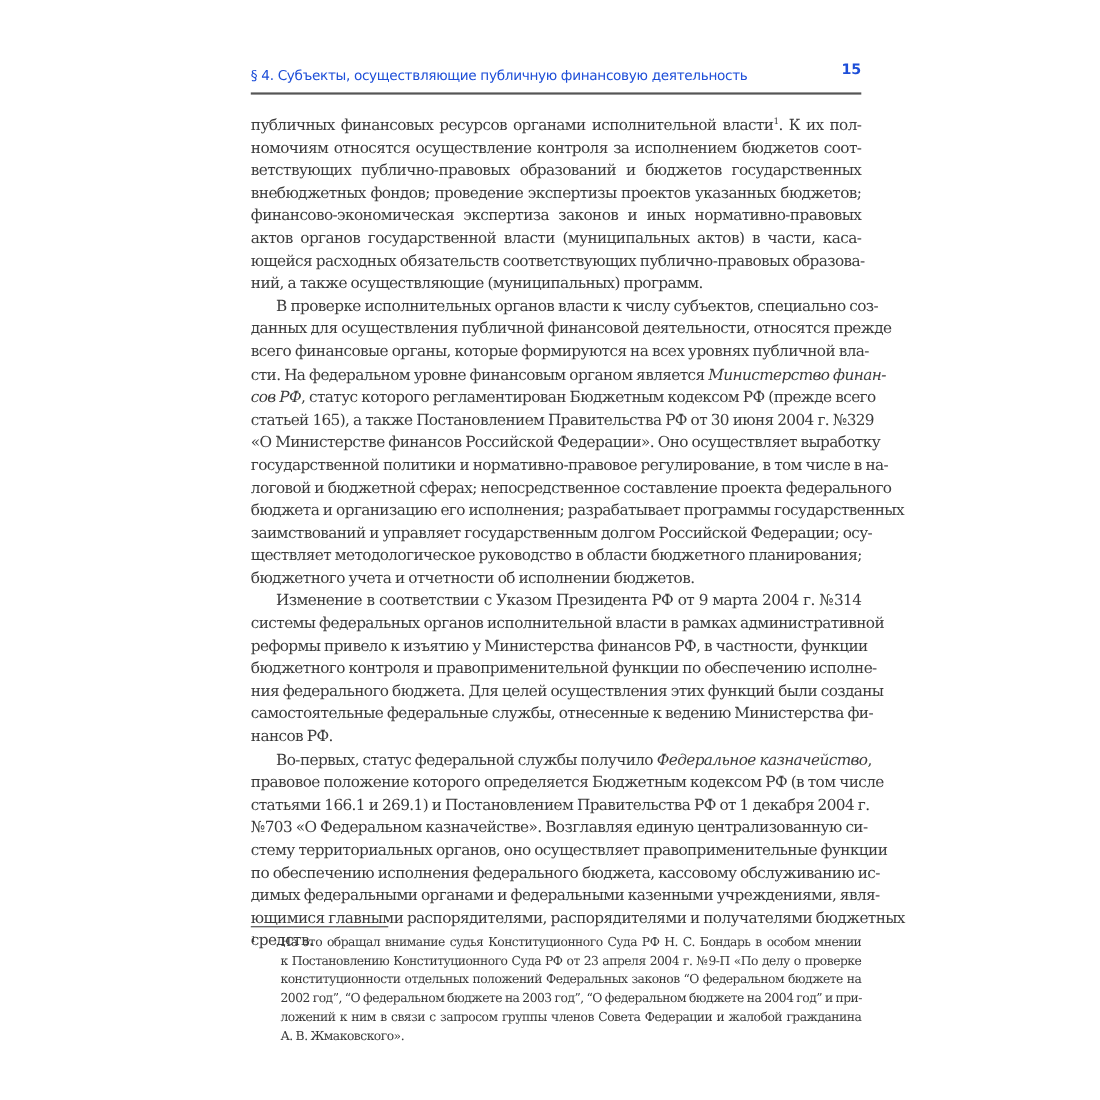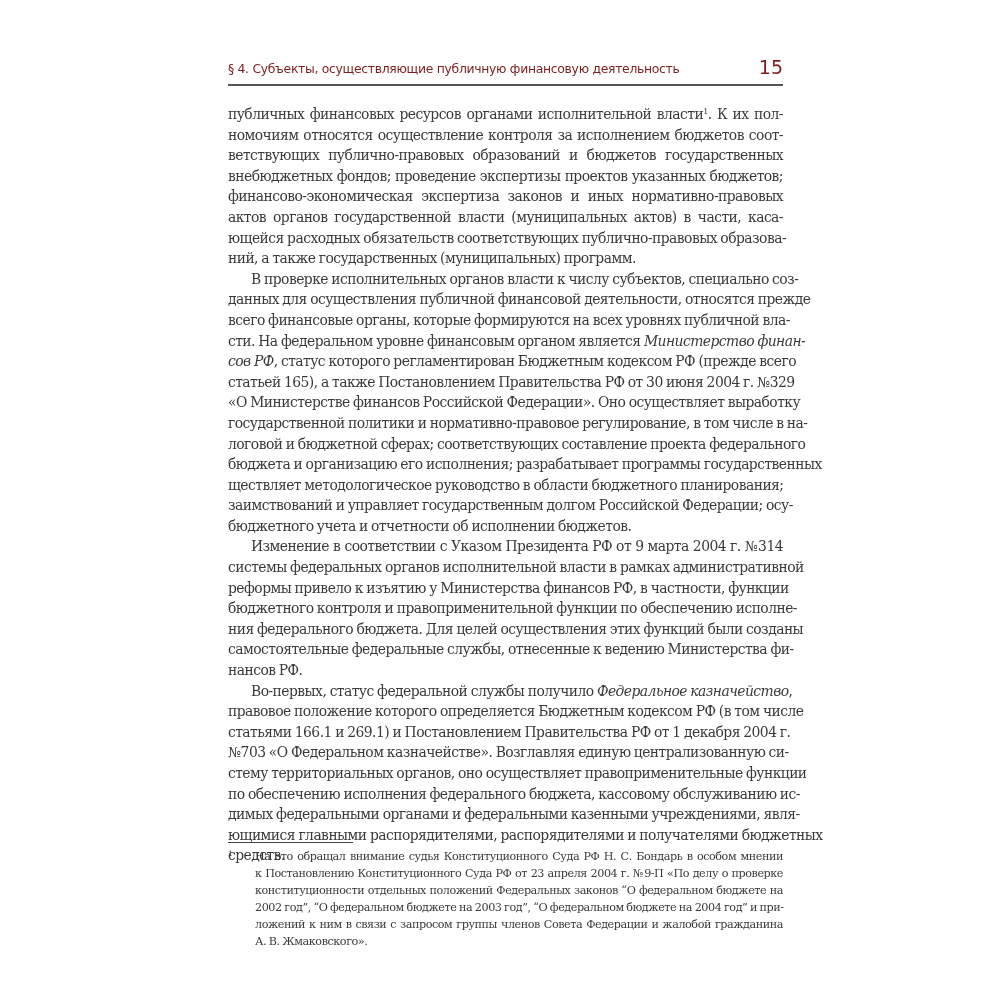--- a/index.html
+++ b/index.html
@@ -1,23 +1,23 @@
 <!DOCTYPE html>
 <html><head>
   <meta charset="utf-8">
   <style>
     html, body { margin: 0; padding: 0; background: #ffffff; }
     body { width: 1000px; height: 1000px; position: relative; overflow: hidden; }
     .page { position: absolute; left: 228px; top: 0; width: 555px; }
     .running-head {
       position: absolute; top: 58px; left: 0; width: 555px; height: 22px;
-      font-family: "DejaVu Sans", sans-serif; color: #7f1d1d;
+      font-family: "DejaVu Sans", sans-serif; color: #1d4ed8;
     }
     .running-title { position: absolute; left: 0; top: 3px; font-size: 12.4px; letter-spacing: -0.3px; }
-    .page-number { position: absolute; right: 0; top: -2px; font-size: 19px; font-weight: normal; }
+    .page-number { position: absolute; right: 0; top: -2px; font-size: 13px; font-weight: bold; }
     .head-rule { position: absolute; top: 84px; left: 0; width: 555px; height: 0; border-top: 2px solid #555; }
     .body-text {
       position: absolute; top: 104px; left: 0; width: 555px;
       font-family: "DejaVu Serif", serif; font-size: 13.9px; line-height: 20.6px; color: #3a3a3a;
       text-align: justify; letter-spacing: -0.55px; word-spacing: -0.5px;
       hyphens: manual;
     }
     .body-text p { margin: 0; text-indent: 0; }
     .body-text .line { display: block; text-align: justify; text-align-last: justify; white-space: nowrap; }
     .body-text .line.last { text-align-last: left; }
@@ -46,35 +46,35 @@
 
   <div class="body-text" id="body-text">
       <p>
         <span class="line">публичных финансовых ресурсов органами исполнительной власти<sup>1</sup>. К их пол-</span>
         <span class="line">номочиям относятся осуществление контроля за исполнением бюджетов соот-</span>
         <span class="line">ветствующих публично-правовых образований и бюджетов государственных</span>
         <span class="line">внебюджетных фондов; проведение экспертизы проектов указанных бюджетов;</span>
         <span class="line">финансово-экономическая экспертиза законов и иных нормативно-правовых</span>
         <span class="line">актов органов государственной власти (муниципальных актов) в части, каса-</span>
         <span class="line">ющейся расходных обязательств соответствующих публично-правовых образова-</span>
-        <span class="line last">ний, а также государственных (муниципальных) программ.</span>
+        <span class="line last">ний, а также осуществляющие (муниципальных) программ.</span>
       </p>
       <p>
         <span class="line" style="text-indent: 23px;">В проверке исполнительных органов власти к числу субъектов, специально соз-</span>
         <span class="line">данных для осуществления публичной финансовой деятельности, относятся прежде</span>
         <span class="line">всего финансовые органы, которые формируются на всех уровнях публичной вла-</span>
         <span class="line">сти. На федеральном уровне финансовым органом является <i>Министерство финан-</i></span>
         <span class="line"><i>сов РФ</i>, статус которого регламентирован Бюджетным кодексом РФ (прежде всего</span>
         <span class="line">статьей 165), а также Постановлением Правительства РФ от 30 июня 2004 г. №329</span>
         <span class="line">«О Министерстве финансов Российской Федерации». Оно осуществляет выработку</span>
         <span class="line">государственной политики и нормативно-правовое регулирование, в том числе в на-</span>
-        <span class="line">логовой и бюджетной сферах; соответствующих составление проекта федерального</span>
+        <span class="line">логовой и бюджетной сферах; непосредственное составление проекта федерального</span>
         <span class="line">бюджета и организацию его исполнения; разрабатывает программы государственных</span>
+        <span class="line">заимствований и управляет государственным долгом Российской Федерации; осу-</span>
         <span class="line">ществляет методологическое руководство в области бюджетного планирования;</span>
-        <span class="line">заимствований и управляет государственным долгом Российской Федерации; осу-</span>
         <span class="line last">бюджетного учета и отчетности об исполнении бюджетов.</span>
       </p>
       <p>
         <span class="line" style="text-indent: 23px;">Изменение в соответствии с Указом Президента РФ от 9 марта 2004 г. №314</span>
         <span class="line">системы федеральных органов исполнительной власти в рамках административной</span>
         <span class="line">реформы привело к изъятию у Министерства финансов РФ, в частности, функции</span>
         <span class="line">бюджетного контроля и правоприменительной функции по обеспечению исполне-</span>
         <span class="line">ния федерального бюджета. Для целей осуществления этих функций были созданы</span>
         <span class="line">самостоятельные федеральные службы, отнесенные к ведению Министерства фи-</span>
         <span class="line last">нансов РФ.</span>

